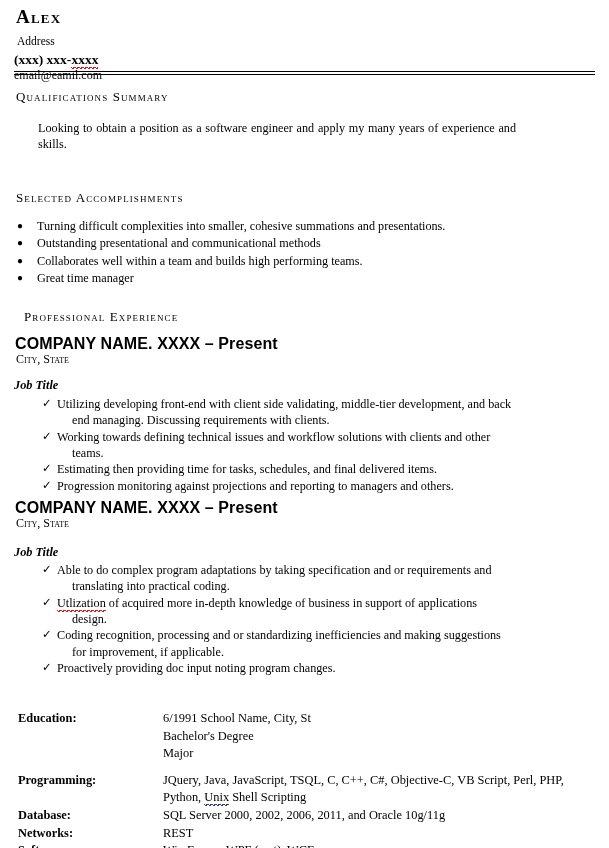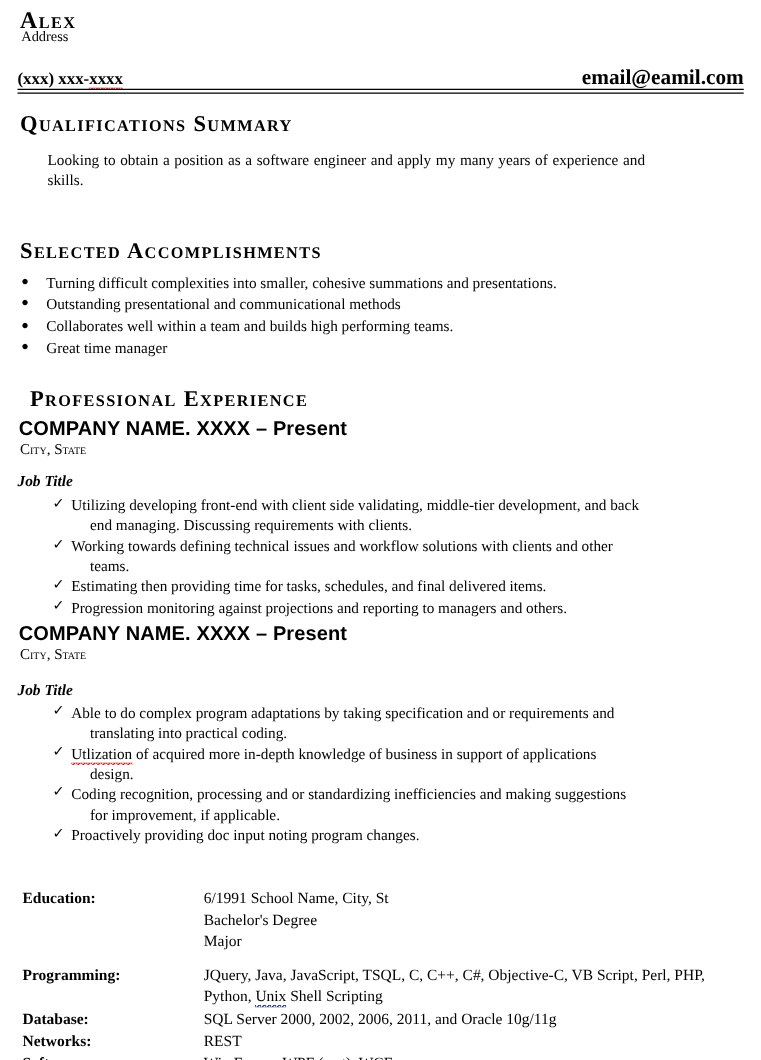--- a/index.html
+++ b/index.html
@@ -31,42 +31,43 @@
     top: 7px;
     font-size: 19px;
     font-variant: small-caps;
     font-weight: bold;
     letter-spacing: 1.2px;
     line-height: 1;
   }
   .address {
     position: absolute;
     left: 17px;
-    top: 25px;
+    top: 36px;
     font-size: 11.5px;
     line-height: 1;
   }
   .contact-row {
     position: absolute;
     left: 14px;
     top: 52px;
     width: 581px;
     display: flex;
     justify-content: space-between;
     align-items: baseline;
+    flex-direction: column;
   }
   .phone {
     font-size: 13.5px;
     font-weight: bold;
     position: relative;
     white-space: nowrap;
   }
   .email {
-    font-size: 17px;
-    font-weight: bold;
+    font-size: 12px;
+    font-weight: normal;
     white-space: nowrap;
   }
   .double-rule {
     position: absolute;
     left: 14px;
     top: 71px;
     width: 581px;
     height: 4px;
     border-top: 1.4px solid #000;
     border-bottom: 1.4px solid #000;
@@ -95,22 +96,22 @@
         transparent 3px, transparent 4px);
     background-repeat: repeat-x;
     background-size: 4px 2px;
     background-position: left bottom;
     padding-bottom: 2px;
   }
 
   
   .section-heading {
     position: absolute;
-    font-size: 18px;
-    font-weight: bold;
+    font-size: 13px;
+    font-weight: normal;
     font-variant: small-caps;
     letter-spacing: 1.1px;
     line-height: 1;
     white-space: nowrap;
   }
 
   
   .summary {
     position: absolute;
     left: 38px;

